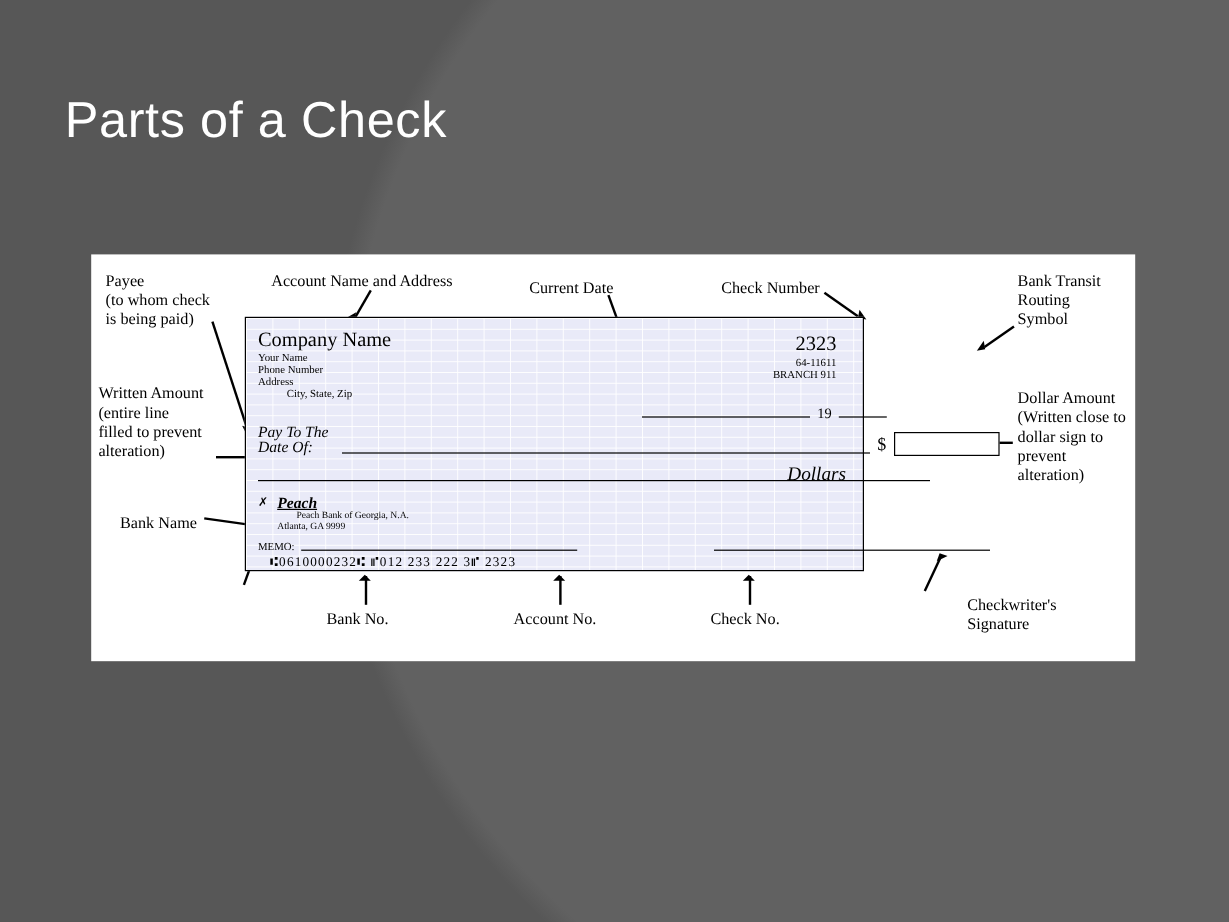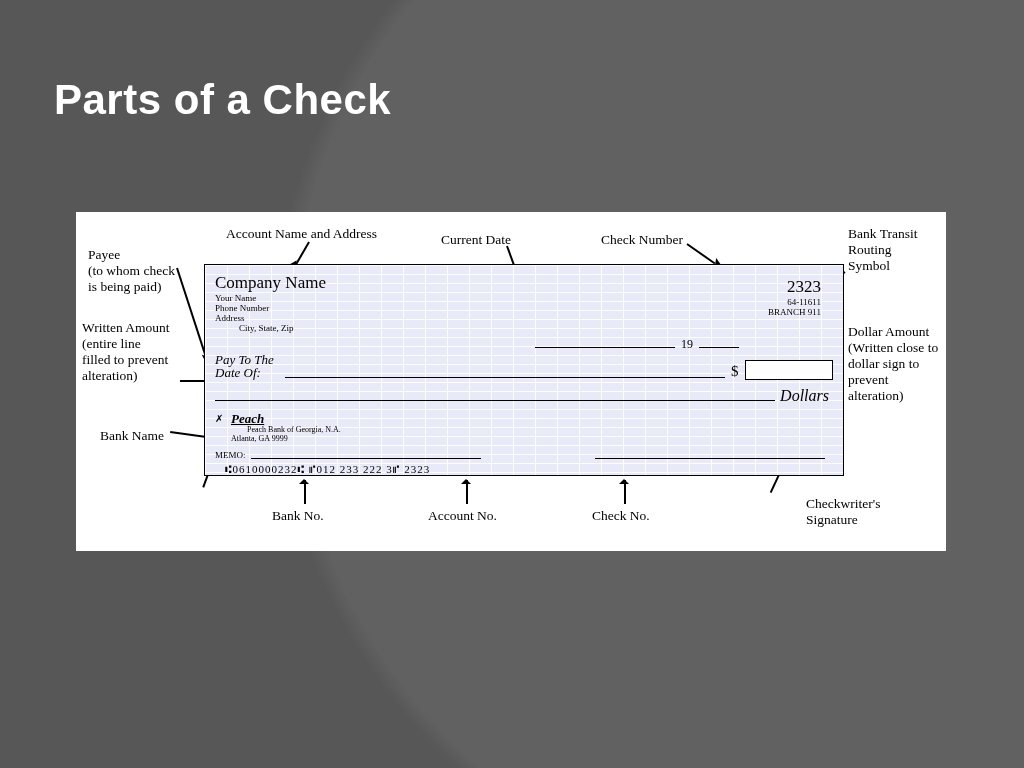--- a/index.html
+++ b/index.html
@@ -22,21 +22,21 @@
     border-radius: 50%;
     background: radial-gradient(circle at center,
                   #616161 0%, #616161 60%, rgba(97,97,97,0) 62%);
     pointer-events: none;
   }
   .slide-title {
     position: absolute;
     top: 76px;
     left: 54px;
     font-size: 42px;
-    font-weight: 700;
+    font-weight: 400;
     letter-spacing: .5px;
     font-family: Verdana, Geneva, sans-serif;
     color: #fff;
   }
 
   
   .diagram-wrap {
     position: absolute;
     top: 212px;
     left: 76px;
@@ -45,21 +45,21 @@
     background: #fff;
     color: #000;
   }
   .diagram-wrap * { box-sizing: border-box; }
 
   
   .check {
     position: absolute;
     left: 128px;
     top: 52px;
-    width: 640px;
+    width: 516px;
     height: 212px;
     border: 1px solid #000;
     
     background-color: #e9eaf8;
     background-image:
       linear-gradient(to right, rgba(255,255,255,.9) 1px, transparent 1px),
       linear-gradient(to bottom, rgba(255,255,255,.9) 1px, transparent 1px);
     background-size: 22px 9px;
   }
   .chk-company { position:absolute; left:10px; top:8px;  font-size:17px; }
@@ -116,21 +116,21 @@
 </style>
 </head>
 <body>
 
 <div class="bg-wave"></div>
 
 <div class="slide-title">Parts of a Check</div>
 
 <div class="diagram-wrap">
 
-  <div class="callout" style="left:12px;  top:14px;margin-top:21px;">Payee
+  <div class="callout" style="left:12px;  top:14px;">Payee
 (to whom check
 is being paid)</div>
   <div class="callout" style="left:150px; top:14px;">Account Name and Address</div>
   <div class="callout" style="left:365px; top:20px;">Current Date</div>
   <div class="callout" style="left:525px; top:20px;">Check Number</div>
   <div class="callout" style="left:772px; top:14px;">Bank Transit
 Routing
 Symbol</div>
 
   <div class="callout" style="left:6px;   top:108px;">Written Amount

